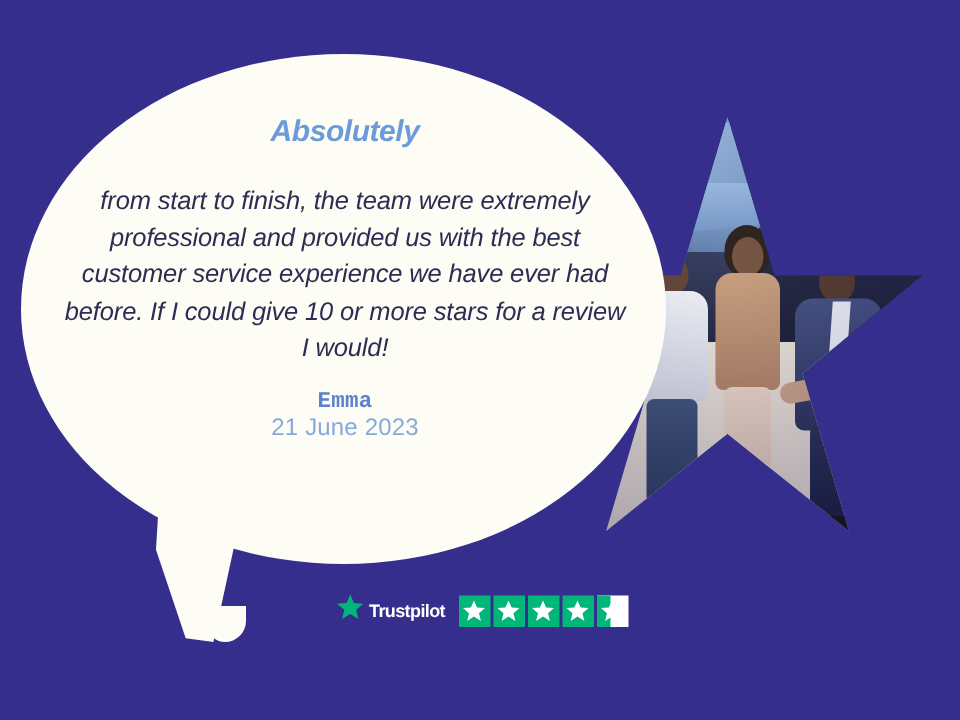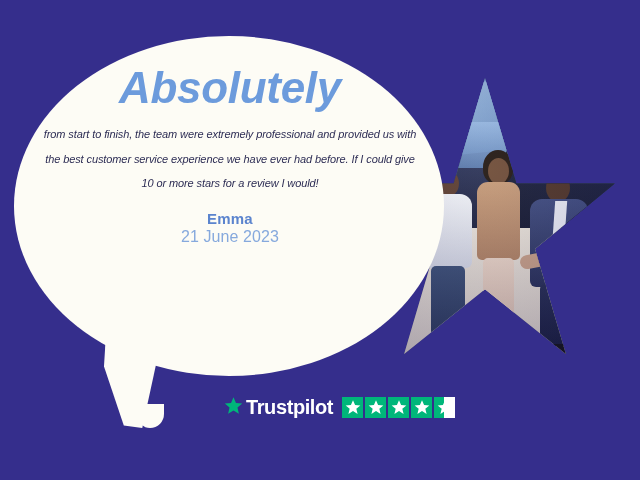--- a/index.html
+++ b/index.html
@@ -91,34 +91,34 @@
     clip-path:polygon(6% 0%,100% 0%,58% 100%,30% 98%,0% 52%);
   }
   .tail-round{
     position:absolute;left:138px;top:404px;width:26px;height:24px;
     background:#FDFCF5;border-radius:0 0 14px 12px;
   }
 
   
   .content{position:absolute;left:34px;top:70px;width:392px;text-align:center;}
   .headline{
-    font-size:44px;line-height:36px;font-weight:bold;font-style:italic;
+    font-size:20px;line-height:36px;font-weight:bold;font-style:italic;
     color:#6C9BDC;letter-spacing:-.3px;margin:0 0 16px 0;
   }
   .body-text{
-    font-size:11px;line-height:24.5px;font-style:italic;color:#2D2D54;
+    font-size:17px;line-height:24.5px;font-style:italic;color:#2D2D54;
     margin:0 auto;width:378px;letter-spacing:-.1px;
   }
-  .author{margin-top:14px;font-size:15px;font-weight:bold;color:#5B84CE;letter-spacing:.2px;}
+  .author{margin-top:14px;font-size:15px;font-weight:bold;color:#5B84CE;letter-spacing:.2px;font-family:Liberation Mono, monospace;}
   .date{margin-top:1px;font-size:16px;color:#86A9DD;letter-spacing:.1px;}
 
   
   .trustpilot{position:absolute;left:224px;top:396px;display:flex;align-items:center;height:22px;}
   .tp-logo{display:flex;align-items:center;gap:3px;margin-right:9px;}
-  .tp-word{color:#ffffff;font-size:20px;font-weight:bold;letter-spacing:-.4px;}
+  .tp-word{color:#ffffff;font-size:12px;font-weight:bold;letter-spacing:-.4px;}
   .tp-stars{display:flex;gap:2px;}
   .tp-box{width:21px;height:21px;background:#00B67A;display:flex;align-items:center;justify-content:center;position:relative;overflow:hidden;}
   .tp-box.half{background:#ffffff;}
   .tp-box.half .fillpart{position:absolute;left:0;top:0;width:46%;height:100%;background:#00B67A;}
   .tp-box svg{position:relative;z-index:2;}
   .tp-box.half svg{position:absolute;left:50%;top:50%;transform:translate(-50%,-50%);}
 </style>
 </head>
 <body>
 

